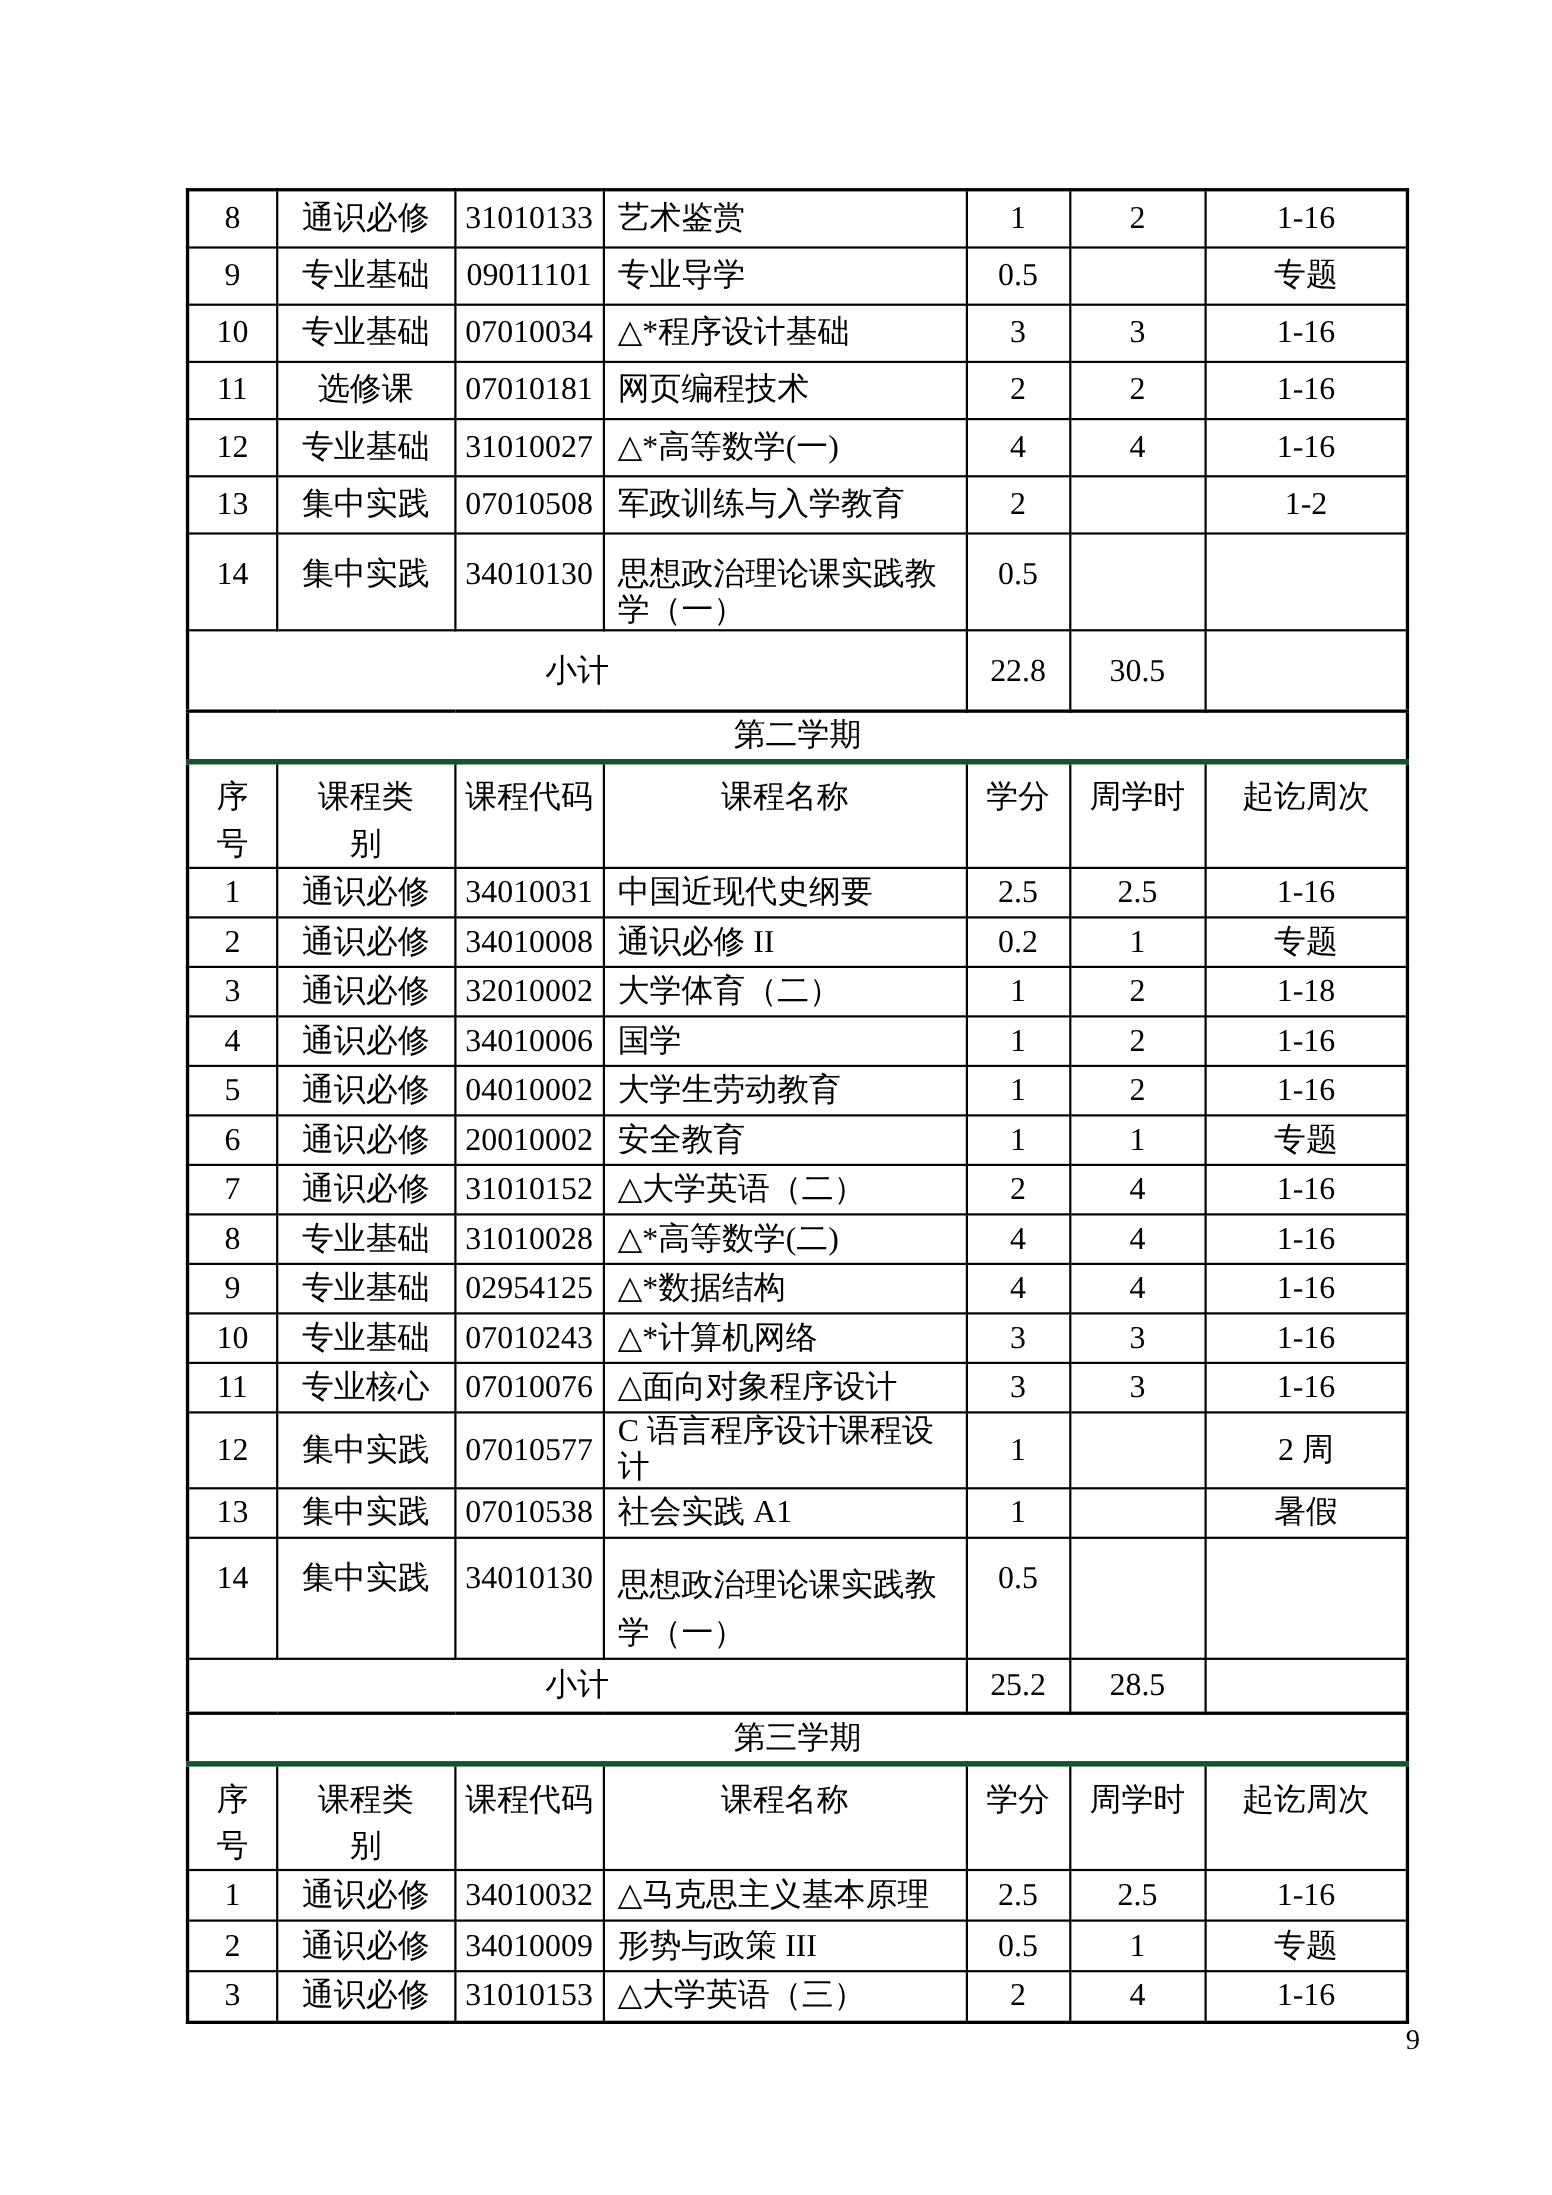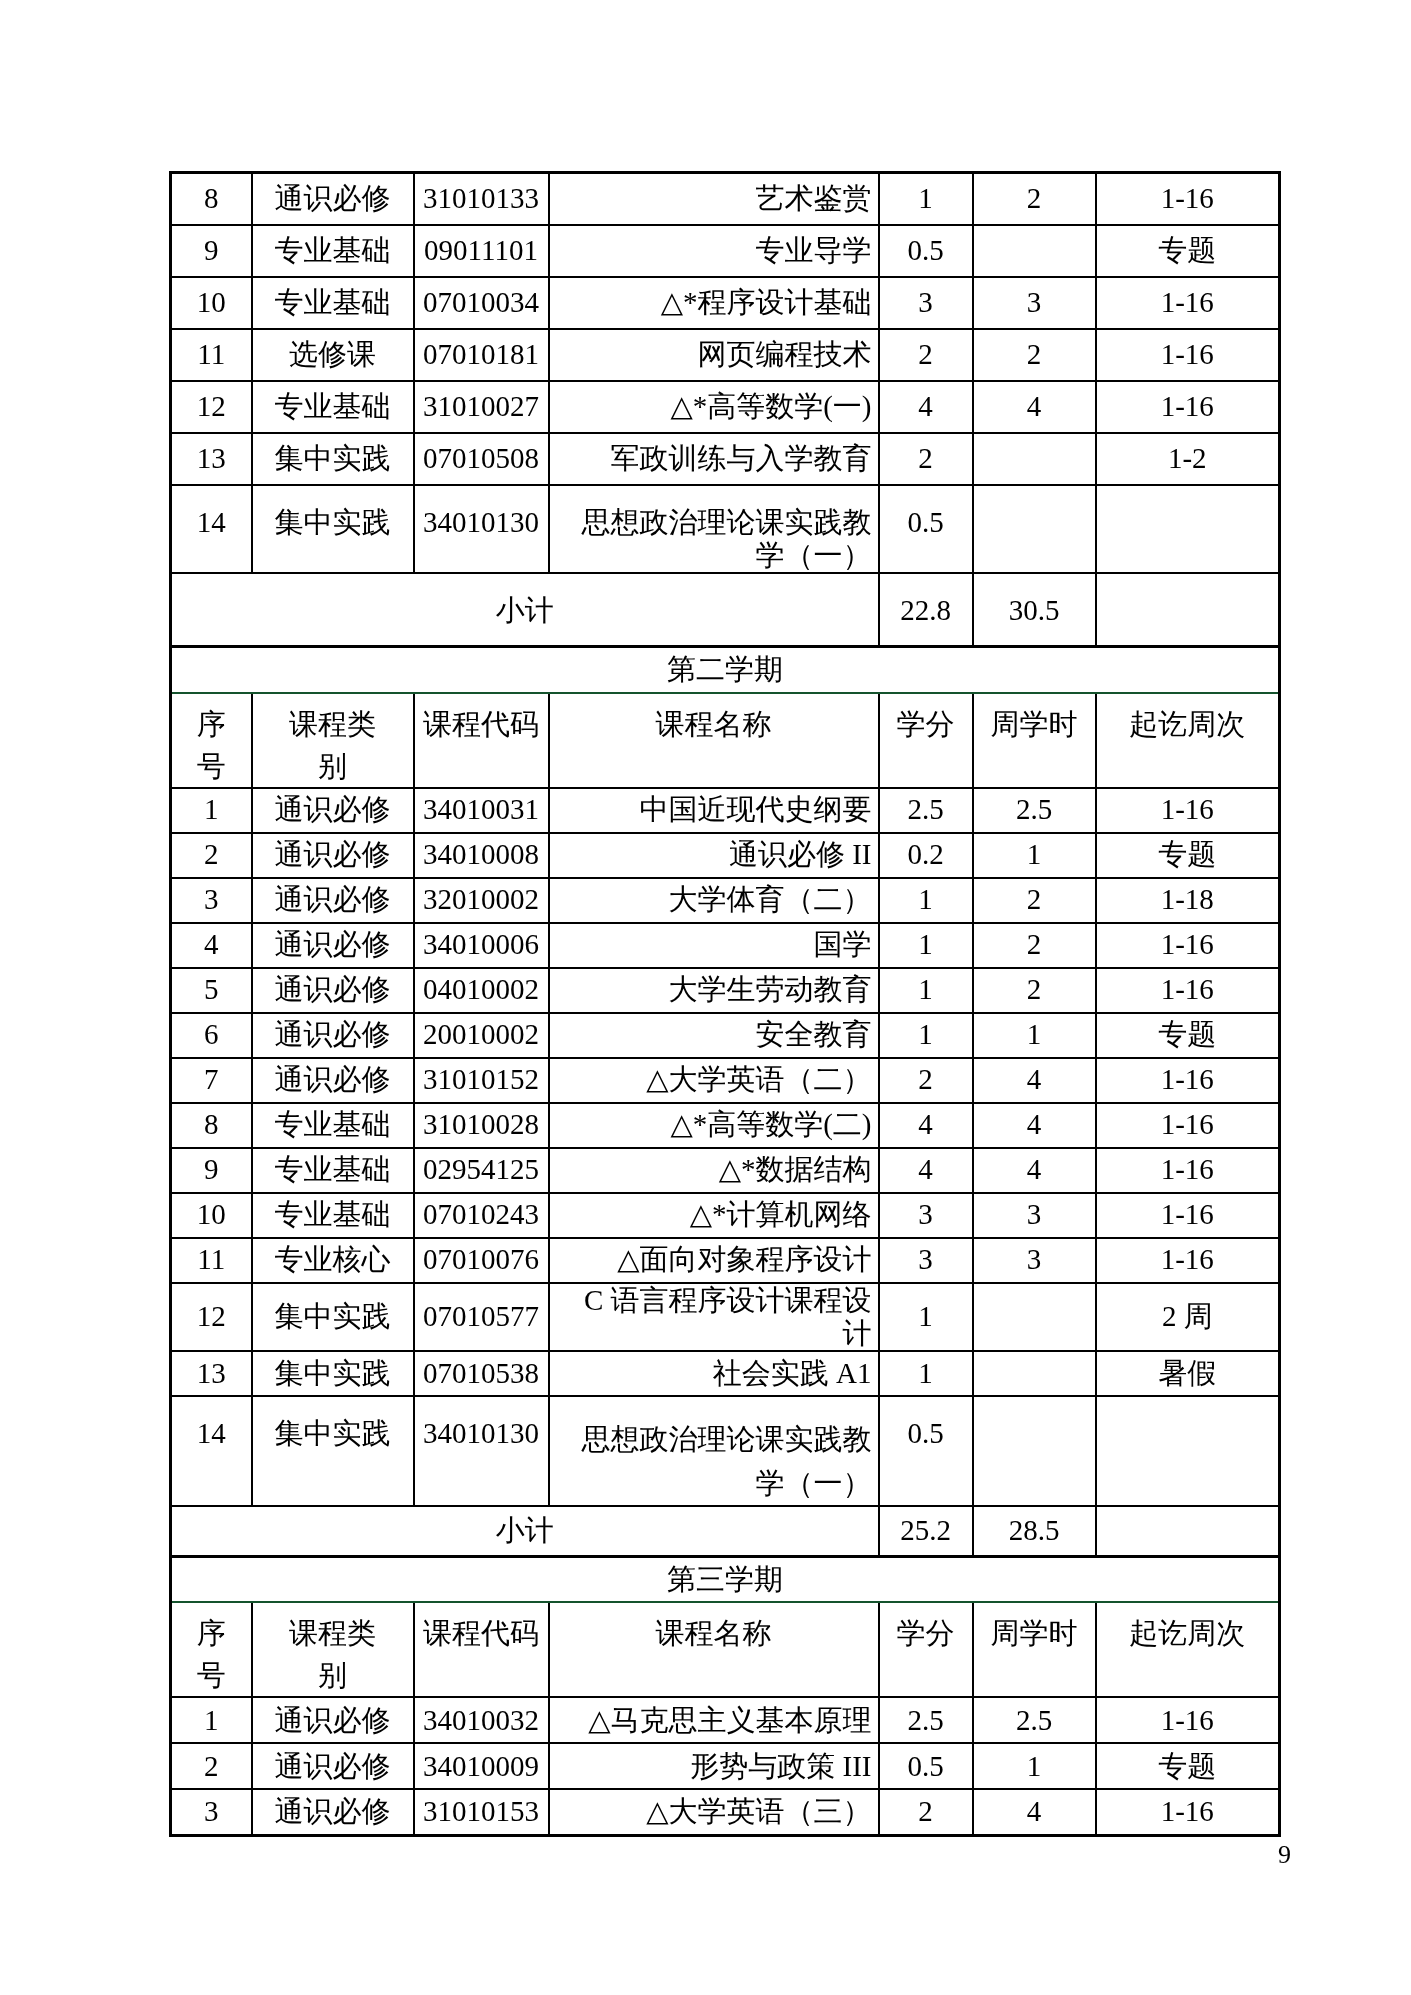--- a/index.html
+++ b/index.html
@@ -36,23 +36,23 @@
   tr.rh76 td{height:76px}
   tr.rh106 td{height:106px}
   tr.rh74 td{height:74px}
   tr.rh50 td{height:50px}
   tr.rh86 td{height:86px}
   
   tr.vtop td{vertical-align:top;padding-top:20px;}
   
   tr.header-row td{vertical-align:top;padding-top:9px;line-height:42px;}
   
-  tr.title-row td{border-top:3px solid #000;border-bottom:2px solid #14532d;}
-  
-  td.name-cell{text-align:right;padding-left:12px;padding-right:6px;}
+  tr.title-row td{border-top:3px solid #000;border-bottom:5px solid #14532d;}
+  
+  td.name-cell{text-align:left;padding-left:12px;padding-right:6px;}
   tr.rh76 td.name-cell{line-height:33px;}
   tr.rh106 td.name-cell{line-height:44px;}
   .pageno{
     position:absolute;
     left:1278px;top:1840px;
     font-size:26px;
   }
 </style>
 </head>
 <body>

